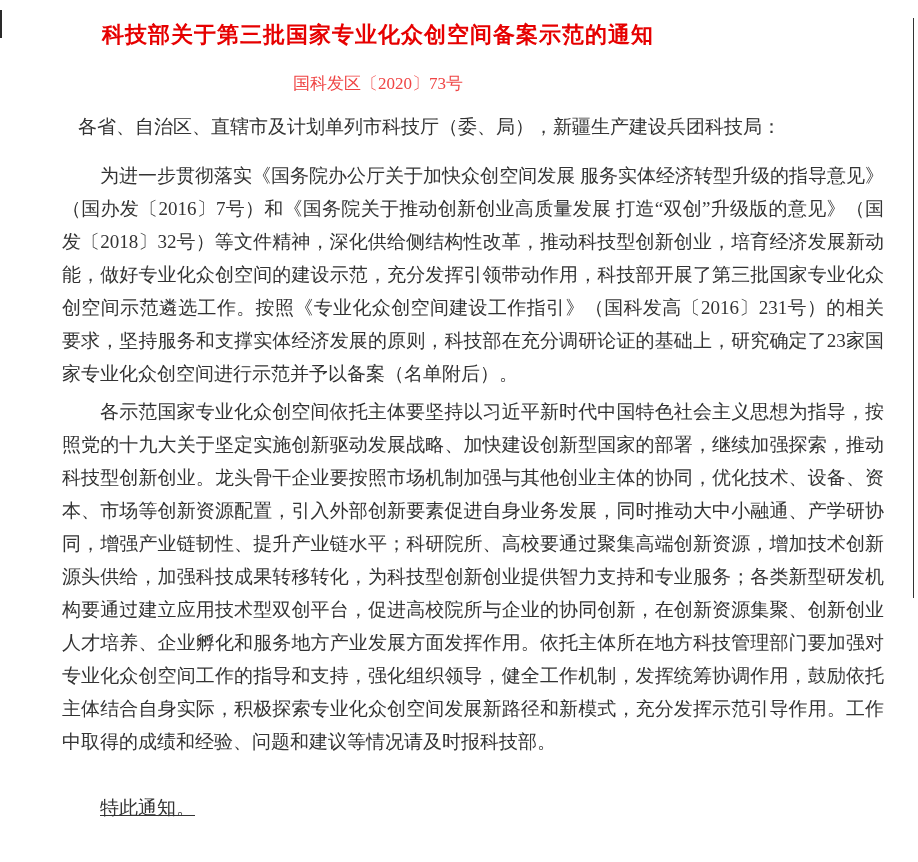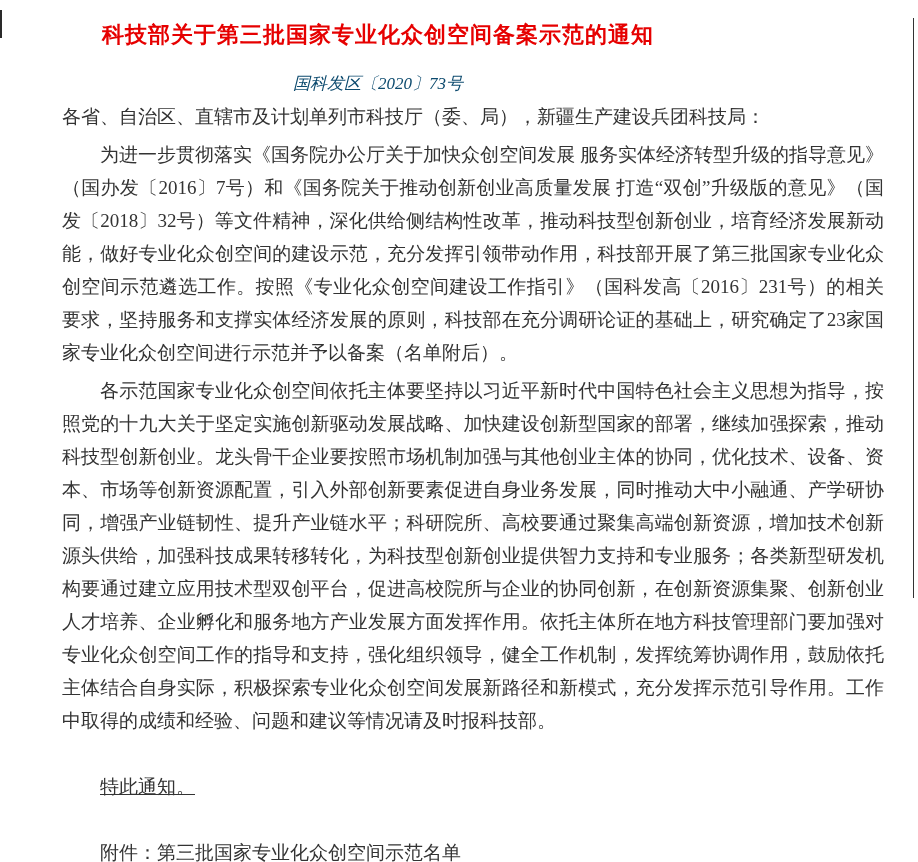--- a/index.html
+++ b/index.html
@@ -44,33 +44,32 @@
     line-height: 26px;
     font-weight: bold;
     color: #e60000;
     letter-spacing: 1px;
   }
   .doc-number {
     margin-top: 26px;
     text-align: center;
     font-size: 17px;
     line-height: 20px;
-    color: #0c4a6e;
-    font-style: italic;
+    color: #ef4444;
   }
   .body-text {
     margin: 6px 33px 0 62px;
     width: 822px;
     font-size: 19px;
     line-height: 33px;
     text-align: justify;
     text-justify: inter-ideograph;
   }
   .salutation {
-    margin: 0;
+    margin: 16px;
   }
   .para {
     margin: 5px 0 0 0;
     text-indent: 2em;
   }
   .closing {
     margin: 33px 0 0 0;
     text-indent: 2em;
     text-decoration: underline;
   }

